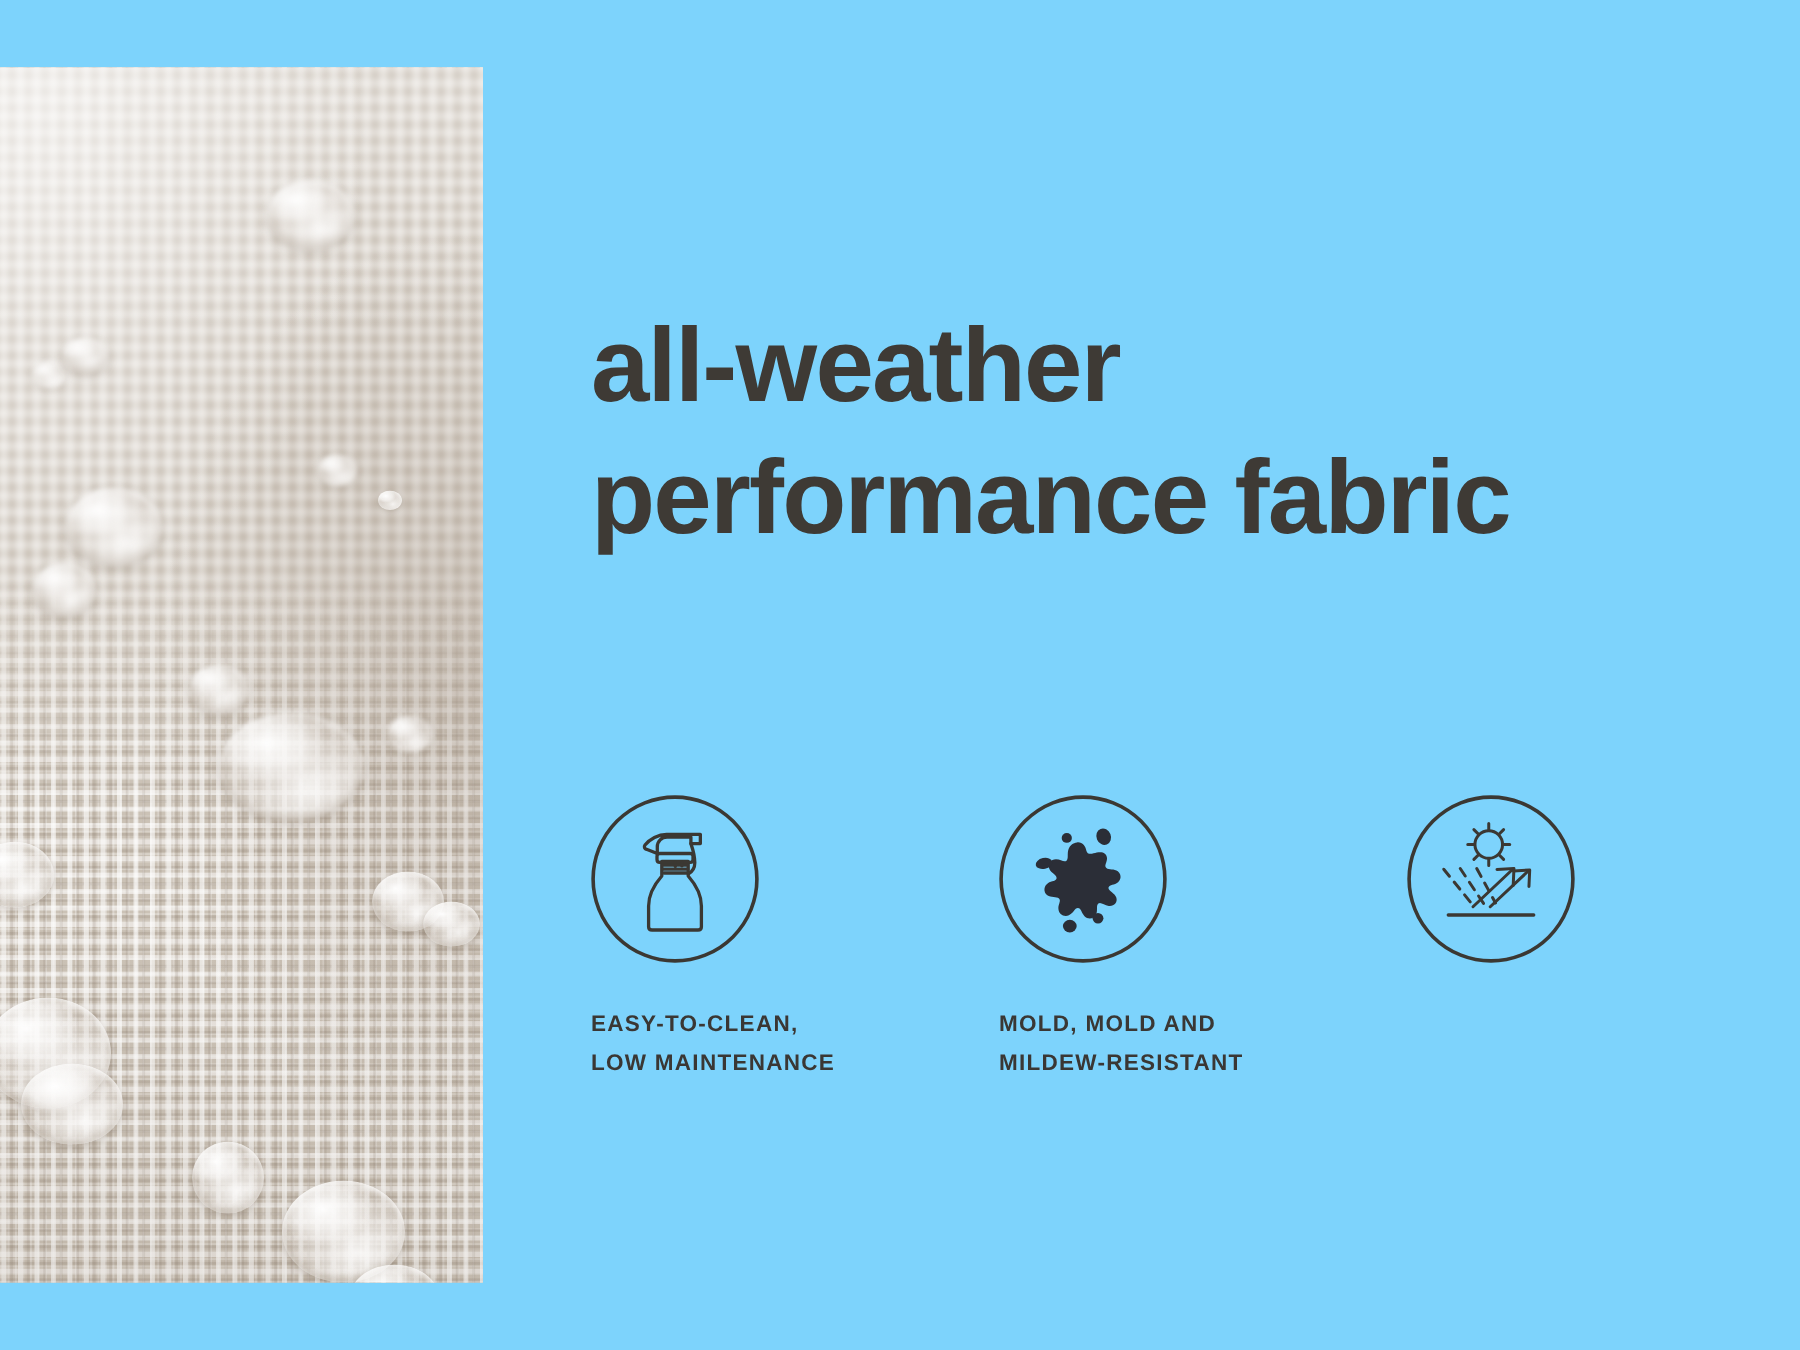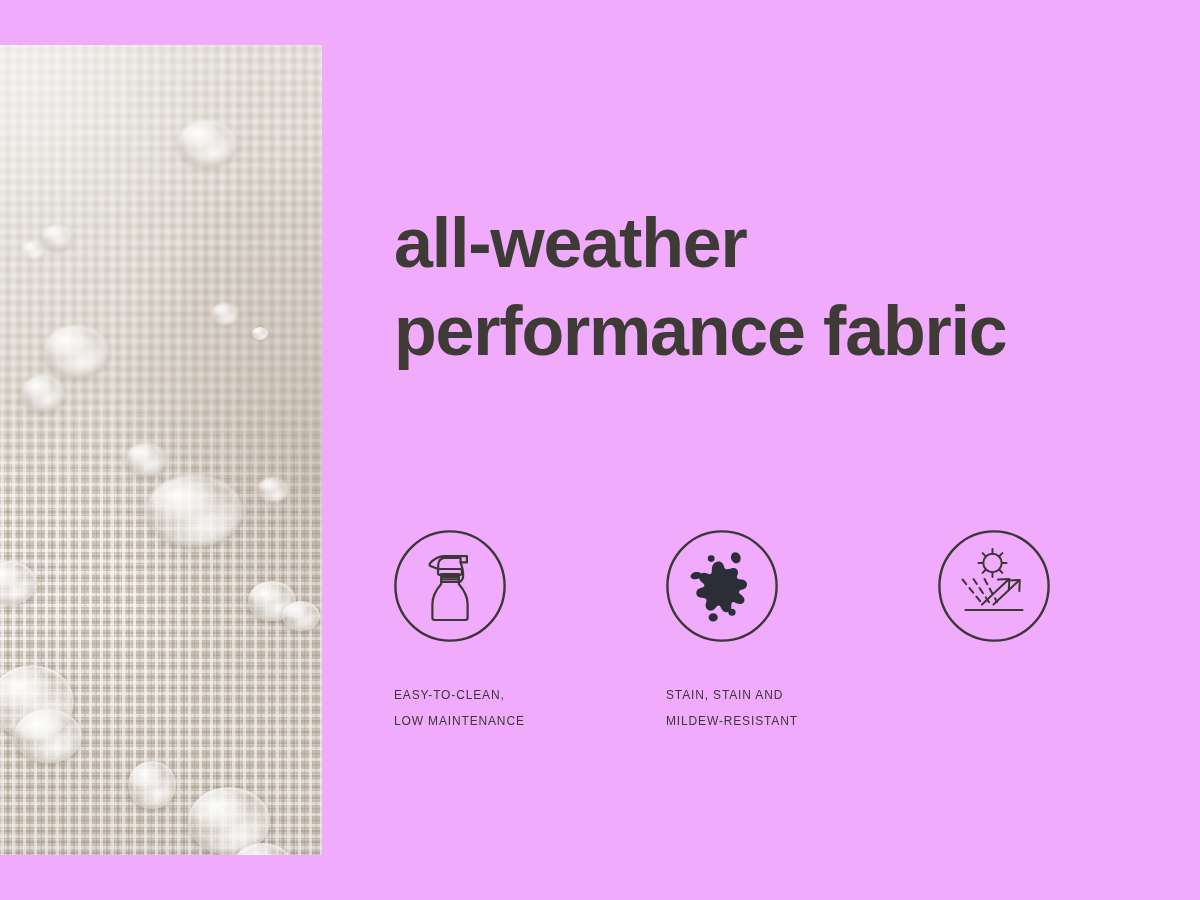--- a/index.html
+++ b/index.html
@@ -3,21 +3,21 @@
 <meta charset="utf-8">
 <style>
   html,body{margin:0;padding:0;}
   body{
     width:1200px;height:900px;
     background:#ffffff;
     font-family:"Liberation Sans","DejaVu Sans",sans-serif;
     overflow:hidden;
     position:relative;
   }
-  .stage{position:absolute;inset:0;background:#f0abfc;}
+  .stage{position:absolute;inset:0;background:#7dd3fc;}
 
   
   .photo{
     position:absolute;left:0;top:45px;width:322px;height:810px;
     overflow:hidden;
     background:#c6bcb0;
   }
   .weave{
     position:absolute;inset:-10px;
     background-color:#cbc2b6;
@@ -87,24 +87,24 @@
   .subcopy sup{font-size:14px;vertical-align:super;line-height:0;}
 
   
   .features{position:absolute;left:0;top:530px;width:790px;}
   .feat{position:absolute;top:0;width:250px;}
   .feat.c0{left:0;}
   .feat.c1{left:272px;}
   .feat.c2{left:544px;}
   .circlewrap{width:112px;height:112px;}
   .caption{
-    margin-top:40px;
+    margin-top:28px;
     color:#3a3734;
-    font-weight:normal;
-    font-size:12px;
+    font-weight:bold;
+    font-size:15px;
     line-height:26px;
     letter-spacing:.85px;
     white-space:pre-line;
   }
 </style>
 </head>
 <body>
 
 <div class="stage">
 
@@ -213,21 +213,21 @@
                        C32.2 46.2 34.4 42.8 38.0 42.8 C41.2 42.8 43.4 45.2 45.0 43.8
                        C46.6 42.4 45.2 39.0 46.4 36.0 C47.3 33.6 49.4 31.9 52.0 31.6 Z"></path>
               <ellipse cx="45.2" cy="28.6" rx="3.4" ry="3.3"></ellipse>
               <ellipse cx="69.8" cy="27.8" rx="4.8" ry="5.6" transform="rotate(-22 69.8 27.8)"></ellipse>
               <ellipse cx="30.0" cy="45.6" rx="5.6" ry="3.6" transform="rotate(-12 30 45.6)"></ellipse>
               <ellipse cx="47.2" cy="87.4" rx="4.6" ry="4.2"></ellipse>
               <ellipse cx="66.0" cy="82.2" rx="3.6" ry="3.5"></ellipse>
             </g>
           </svg>
         </div>
-        <div class="caption">STAIN, STAIN AND
+        <div class="caption">MOLD, MOLD AND
 MILDEW-RESISTANT</div>
       </div>
 
       <div class="feat c2">
         <div class="circlewrap">
           <svg viewBox="0 0 112 112" width="112" height="112" aria-hidden="true">
             <circle cx="56" cy="56" r="54.6" fill="none" stroke="#3b3833" stroke-width="2.4"></circle>
             <g fill="none" stroke="#3b3833" stroke-width="2" stroke-linecap="round">
               <circle cx="54.5" cy="33.0" r="9.2"></circle>
               <path d="M54.5 19.0 L54.5 23.4 M54.5 42.6 L54.5 47.0

